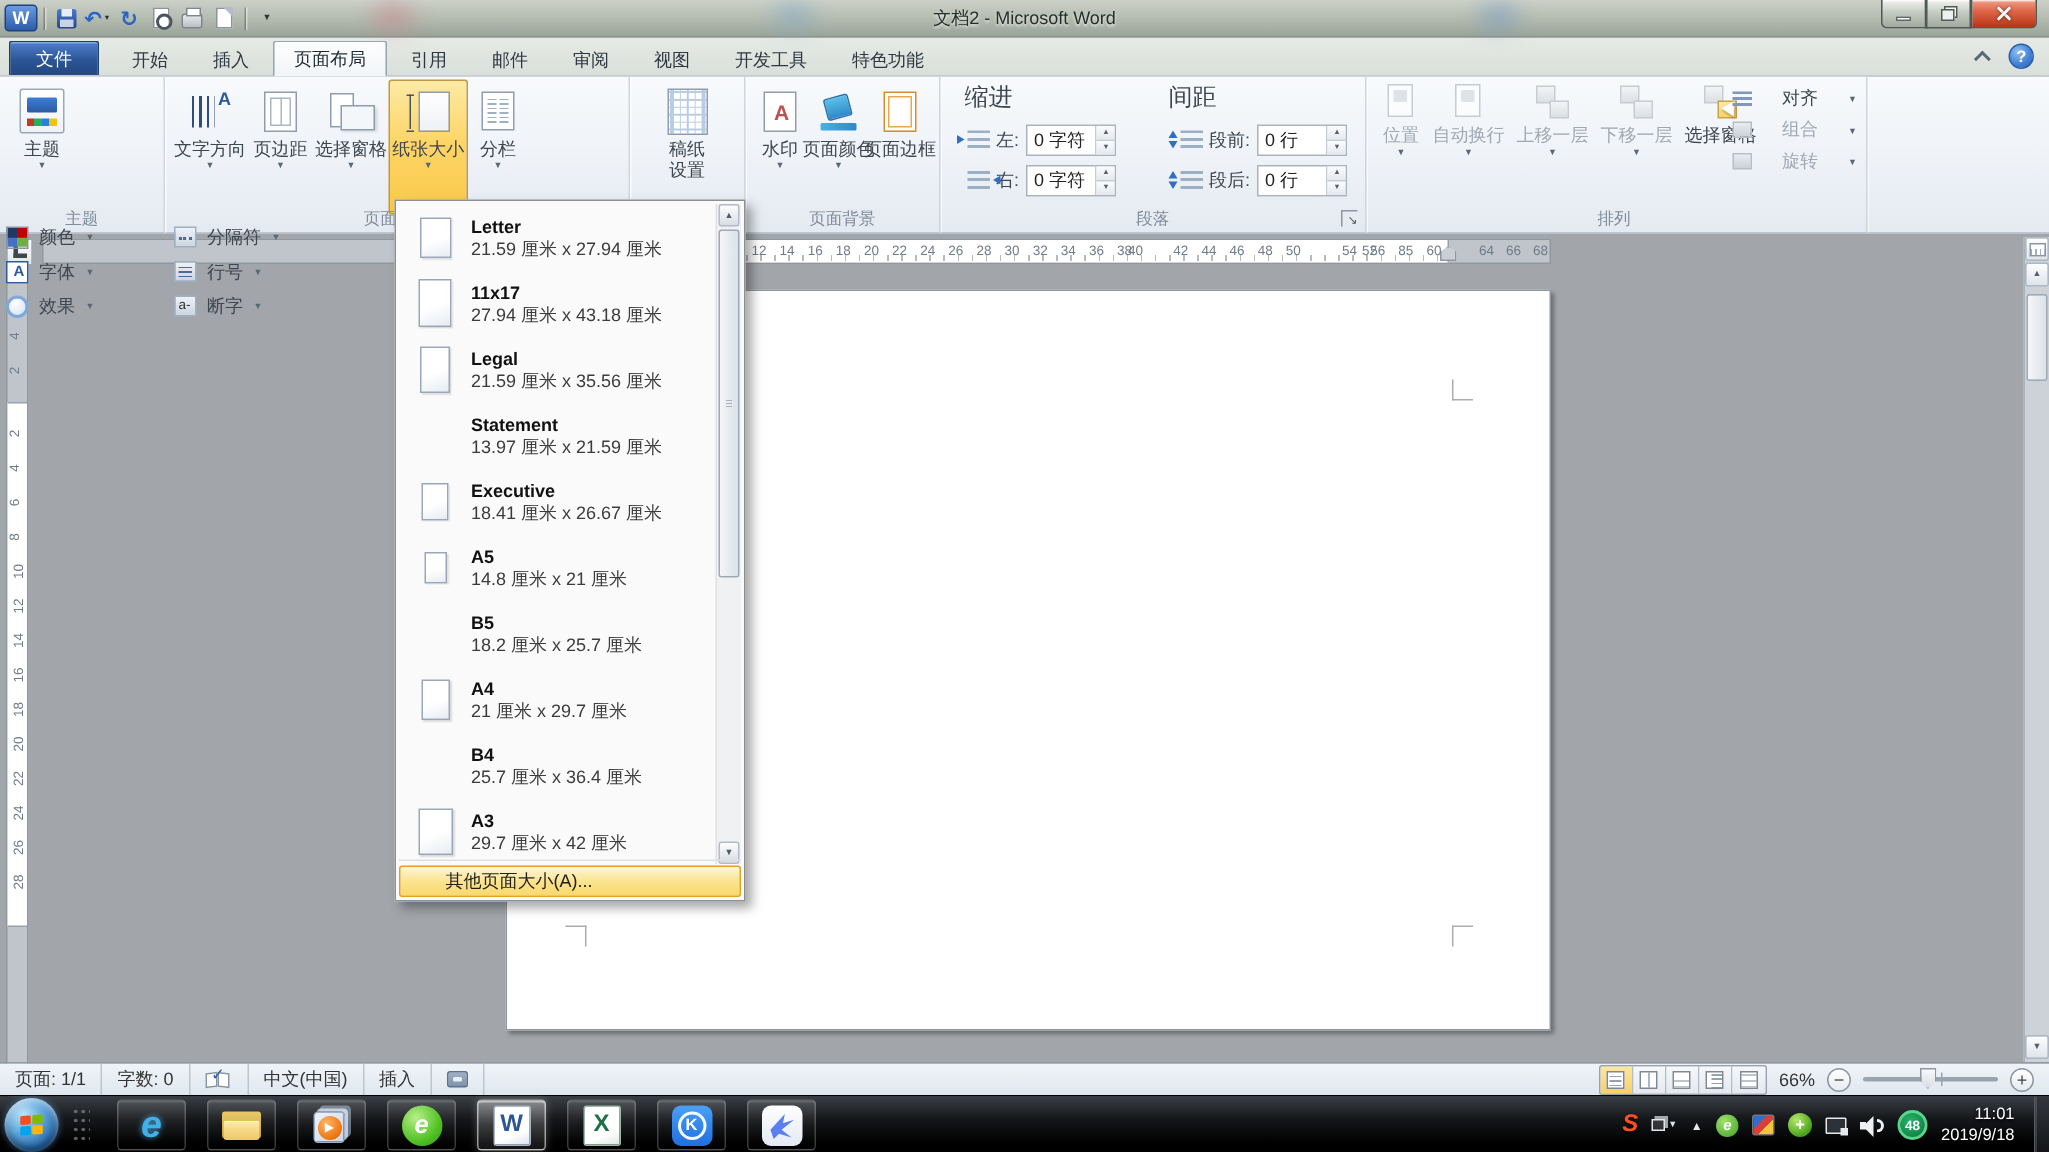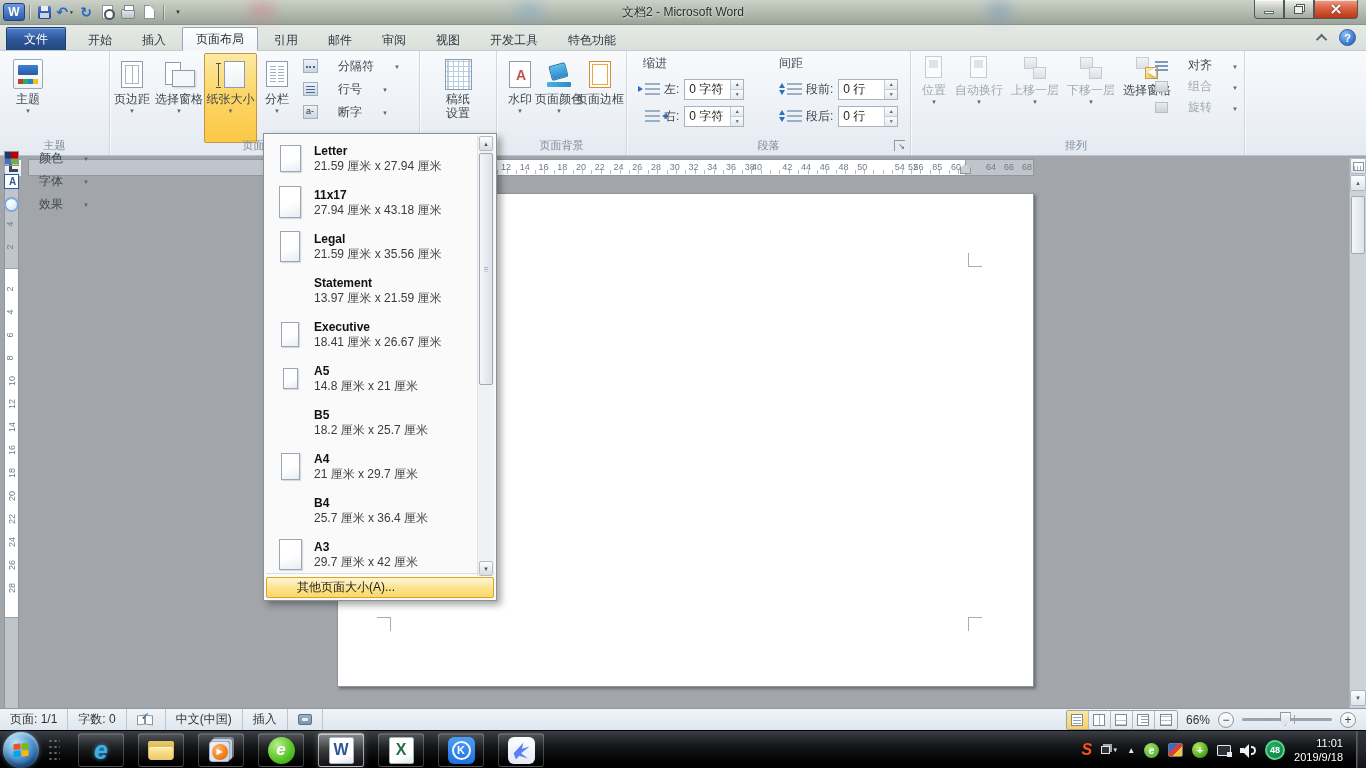--- a/index.html
+++ b/index.html
@@ -51,21 +51,21 @@
 
 #ribbon{position:absolute;top:51px;left:0;right:0;height:105px;background:linear-gradient(#f8fafc,#edf1f6 60%,#e4eaf1);border-bottom:1px solid #b9c2cc;z-index:10;}
 .rgroup{position:absolute;top:0;height:104px;border-right:1px solid #cfd6de;box-shadow:1px 0 0 rgba(255,255,255,.7);}
 .glabel{position:absolute;bottom:2px;left:0;right:0;text-align:center;font-size:11px;color:#7e8b9b;white-space:nowrap;}
 .dd{font-size:6px;color:#5a6876;margin-top:2px;line-height:6px;}
 .bigbtn{position:relative;float:left;display:flex;flex-direction:column;align-items:center;height:90px;margin-top:2px;border:1px solid transparent;border-radius:2px;font-size:12px;color:#3e4650;text-align:center;}
 .bigbtn .ic{height:36px;display:flex;align-items:center;justify-content:center;margin-top:2px;}
 .bigbtn .bl{line-height:14px;white-space:nowrap;}
 .bigbtn.hl{background:linear-gradient(#fdeaa5,#fcd668 45%,#fbc847);border:1px solid #c49843;}
 .smallcol{float:left;display:flex;flex-direction:column;justify-content:flex-start;padding-top:5px;gap:3px;}
-.smallbtn{height:20px;display:flex;align-items:center;gap:20px;font-size:12px;color:#3e4650;padding:0 4px;white-space:nowrap;}
+.smallbtn{height:20px;display:flex;align-items:center;gap:7px;font-size:12px;color:#3e4650;padding:0 4px;white-space:nowrap;}
 .si{width:15px;height:15px;display:inline-block;position:relative;flex:none;}
 .si-colors{background-image:linear-gradient(90deg,#1f3864 50%,#c00000 50%),linear-gradient(90deg,#4472c4 50%,#70ad47 50%);background-size:100% 50%;background-repeat:no-repeat;background-position:top,bottom;border:1px solid #8a93a0;}
 .si-fonts{border:1px solid #2c5aa0;background:#fff;}
 .si-fonts::after{content:"A";color:#2c5aa0;font-size:10px;font-weight:bold;position:absolute;left:4px;top:1px;}
 .si-effects{border-radius:50%;border:2px solid #7fa8d9;background:radial-gradient(circle at 35% 30%,#fff,#cfe0f2);}
 .ic-themes{width:30px;height:30px;position:relative;background:linear-gradient(#fff,#eef2f6);border:1px solid #9aa8b8;border-radius:2px;}
 .ic-themes::before{content:"";position:absolute;left:4px;top:5px;right:4px;height:10px;background:linear-gradient(#3d7edb,#2c5aa0);border-radius:1px;}
 .ic-themes::after{content:"";position:absolute;left:4px;bottom:4px;width:20px;height:5px;background:linear-gradient(90deg,#c0392b 0 25%,#27ae60 25% 50%,#2980d9 50% 75%,#f1c40f 75%);}
 .ic-textdir{width:28px;height:27px;position:relative;}
 .ic-textdir::before{content:"";position:absolute;left:2px;top:3px;width:15px;height:21px;background:repeating-linear-gradient(90deg,#2f4d78 0 1.5px,transparent 1.5px 5px);}
@@ -89,21 +89,21 @@
 .si3-hyph::after{content:"a-";position:absolute;left:2px;top:0px;font-size:9px;color:#333;}
 .ic-grid{width:27px;height:31px;background:#fff;border:1px solid #8d9cae;background-image:repeating-linear-gradient(0deg,#b8cde2 0 1px,transparent 1px 5px),repeating-linear-gradient(90deg,#b8cde2 0 1px,transparent 1px 5px);background-origin:content-box;padding:2px;}
 .ic-watermark{width:22px;height:27px;background:#fff;border:1px solid #8d9cae;position:relative;}
 .ic-watermark::after{content:"A";position:absolute;left:6px;top:5px;font-size:14px;font-weight:bold;color:#c0504d;}
 .ic-pagecolor{width:26px;height:27px;position:relative;}
 .ic-pagecolor::before{content:"";position:absolute;left:4px;top:3px;width:15px;height:13px;background:linear-gradient(#5bc0e8,#2f88c8);transform:rotate(-15deg);border-radius:2px;border:1px solid #2a6ea6;}
 .ic-pagecolor::after{content:"";position:absolute;left:1px;bottom:1px;right:1px;height:5px;background:linear-gradient(90deg,#49b2e2,#2f88c8);border-radius:1px;}
 .ic-pageborder{width:22px;height:27px;background:#fff;border:1px solid #d98c2b;box-shadow:inset 0 0 0 2px #fff,inset 0 0 0 3px #e8a84f;}
 
 .pcol{position:absolute;top:4px;}
-.phead{font-size:12px;color:#3e4650;margin-bottom:6px;}
+.phead{font-size:16px;color:#3e4650;margin-bottom:6px;}
 .prow{display:flex;align-items:center;height:22px;margin-bottom:5px;}
 .plab{font-size:12px;color:#3e4650;margin:0 3px 0 4px;white-space:nowrap;}
 .pi{width:15px;height:12px;position:relative;background:repeating-linear-gradient(0deg,#9ab0c4 0 2px,transparent 2px 5px);flex:none;margin-left:2px;}
 .pi-l::after{content:"";position:absolute;left:-7px;top:3px;border-top:3px solid transparent;border-bottom:3px solid transparent;border-left:5px solid #2f6fc1;}
 .pi-r::after{content:"";position:absolute;right:-7px;top:3px;border-top:3px solid transparent;border-bottom:3px solid transparent;border-right:5px solid #2f6fc1;}
 .pi-ud::before{content:"";position:absolute;left:-8px;top:0;border-left:3px solid transparent;border-right:3px solid transparent;border-bottom:5px solid #2f6fc1;}
 .pi-ud::after{content:"";position:absolute;left:-8px;bottom:0;border-left:3px solid transparent;border-right:3px solid transparent;border-top:5px solid #2f6fc1;}
 .pfield{display:inline-flex;align-items:center;width:60px;height:21px;background:#fff;border:1px solid #a9b3bd;margin-left:2px;}
 .pval{flex:1;font-size:12px;padding-left:4px;color:#222;white-space:nowrap;}
 .spin{width:13px;height:100%;border-left:1px solid #c3ccd4;display:flex;flex-direction:column;flex:none;}
@@ -331,20 +331,27 @@
         <div class="smallbtn">
             <span class="si si-effects"></span>
             <span>效果</span>
             <span class="dd">▼</span>
           </div>
       </div>
       <div class="glabel">主题</div>
     </div>
 
     <div class="rgroup" style="left:110px;width:310px;">
+      <div class="bigbtn" style="width:50px;margin-left:5px;">
+        <span class="ic">
+            <span class="ic-textdir"></span>
+          </span>
+        <span class="bl">文字方向</span>
+        <span class="dd">▼</span>
+      </div>
       <div class="bigbtn" style="width:44px;">
         <span class="ic">
             <span class="ic-margins"></span>
           </span>
         <span class="bl">页边距</span>
         <span class="dd">▼</span>
       </div>
       <div class="bigbtn" style="width:50px;">
         <span class="ic">
             <span class="ic-orient"></span>

